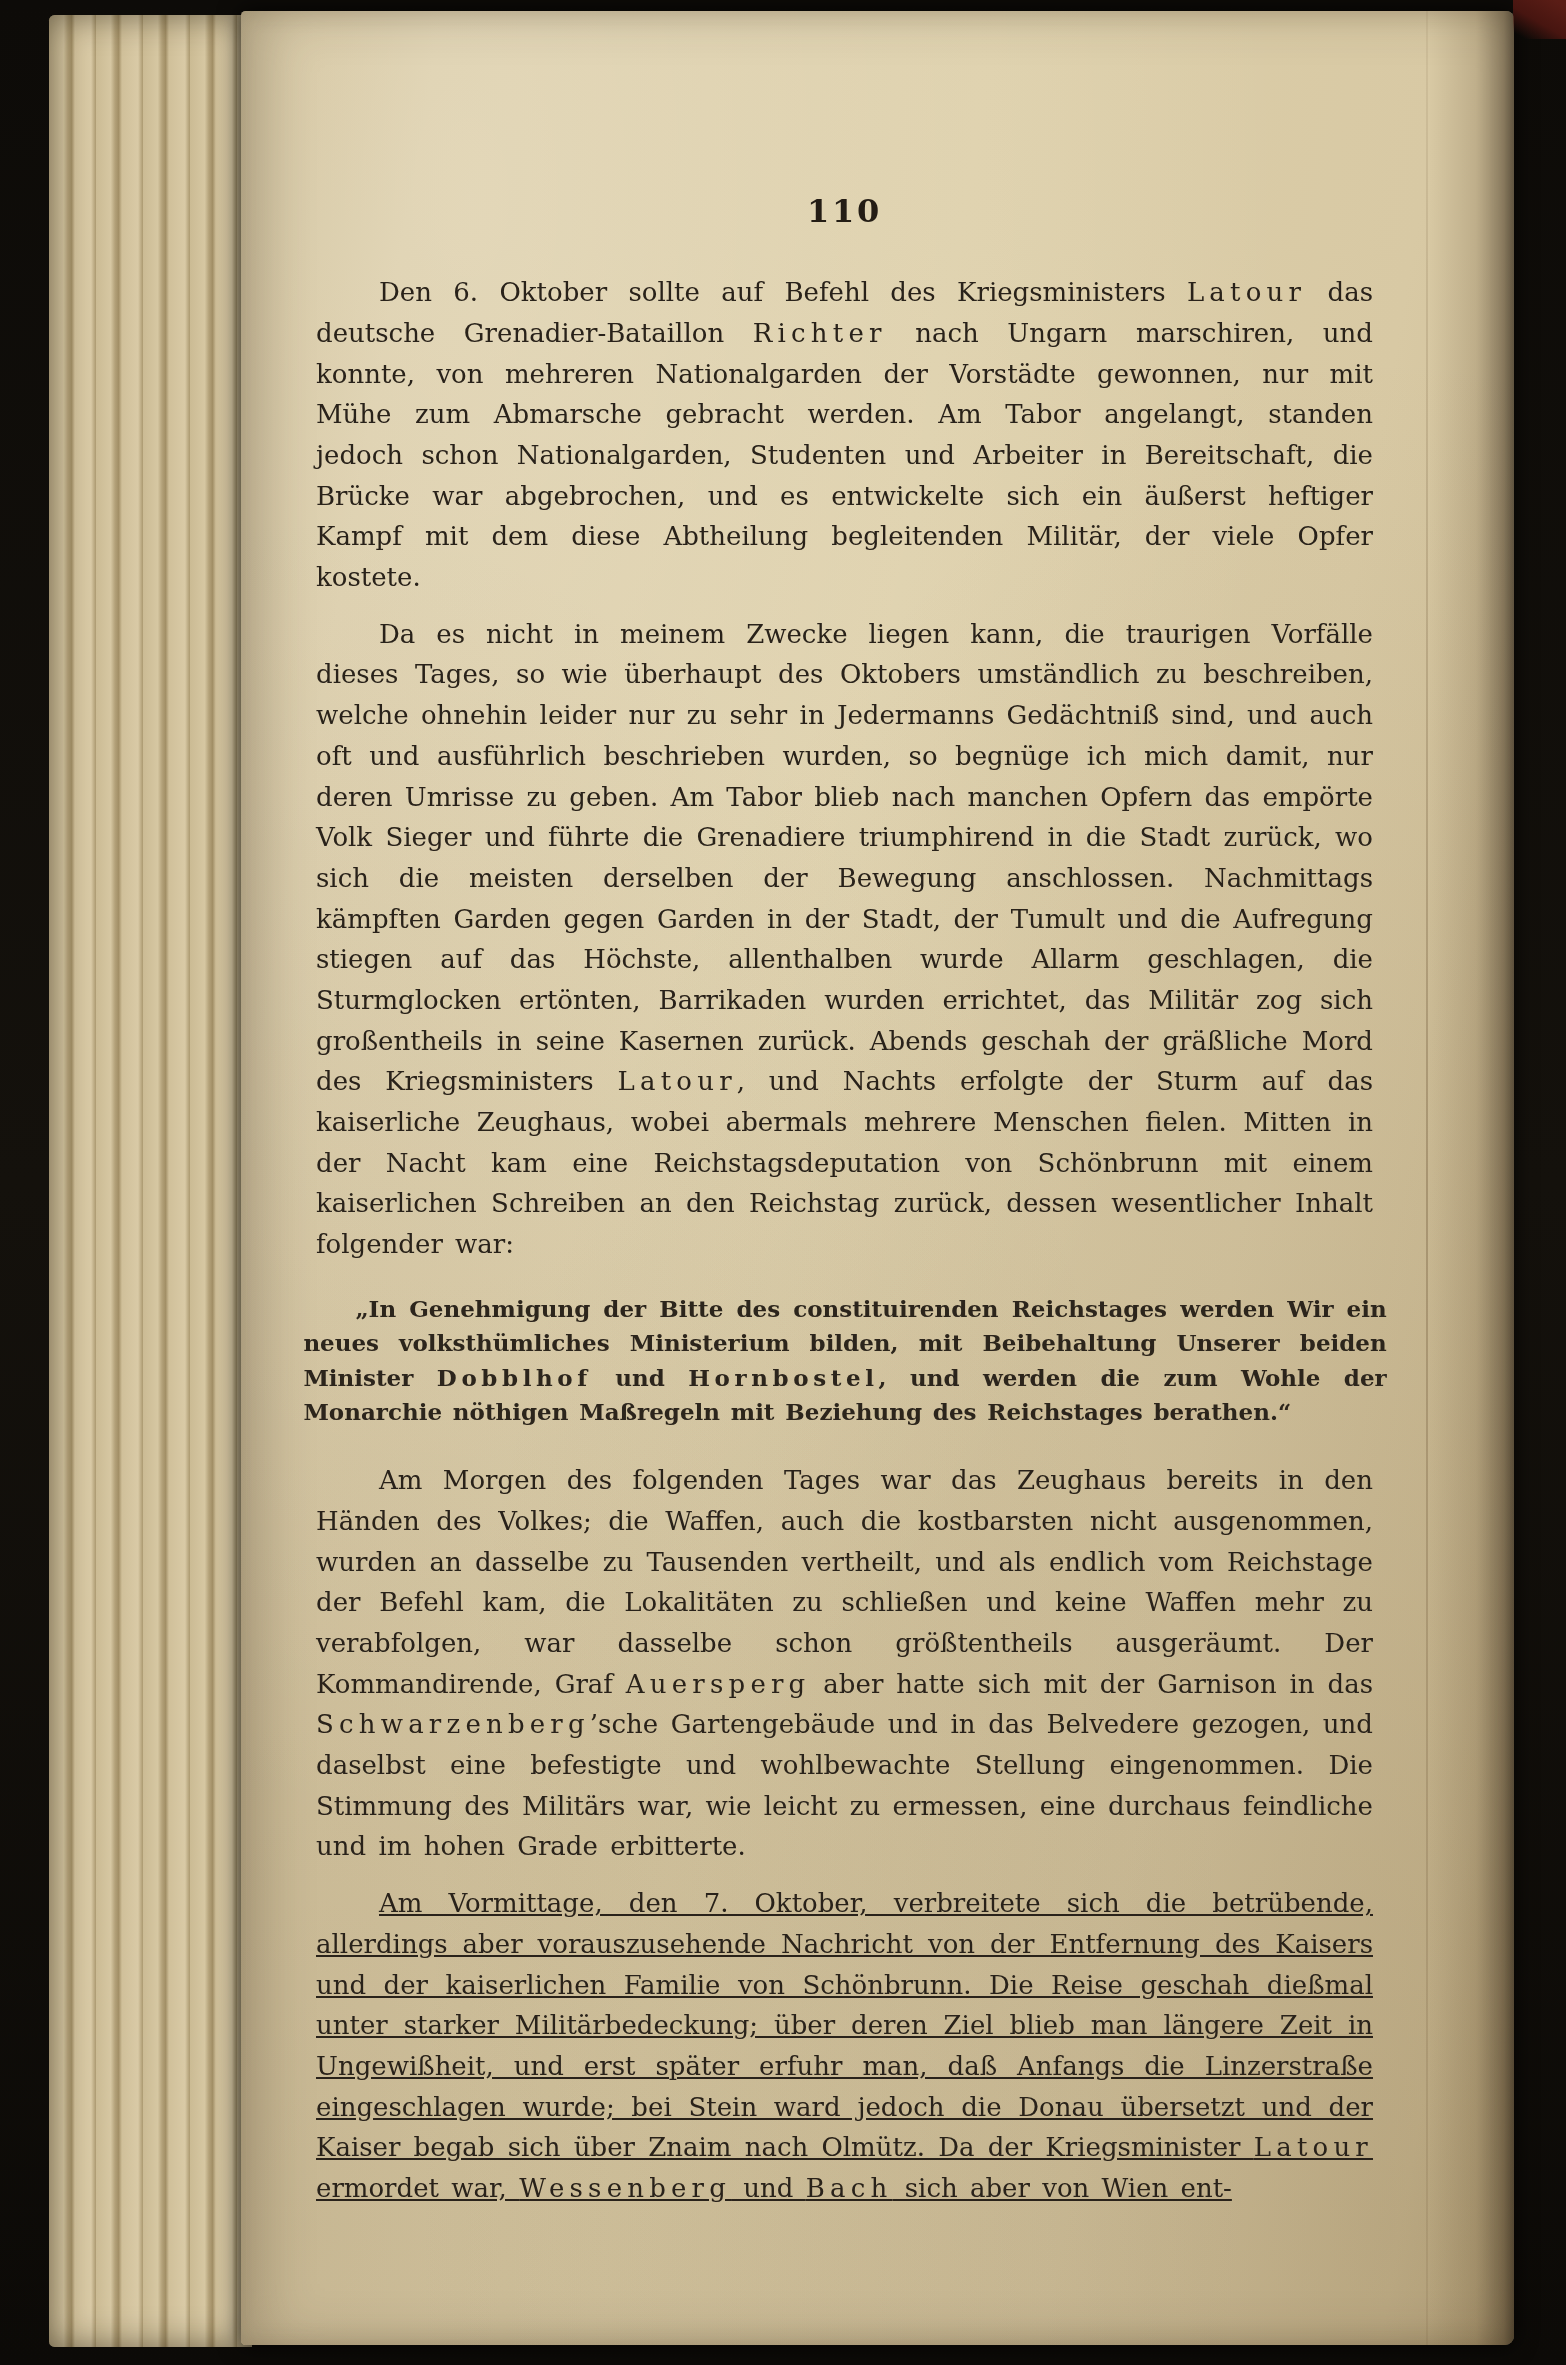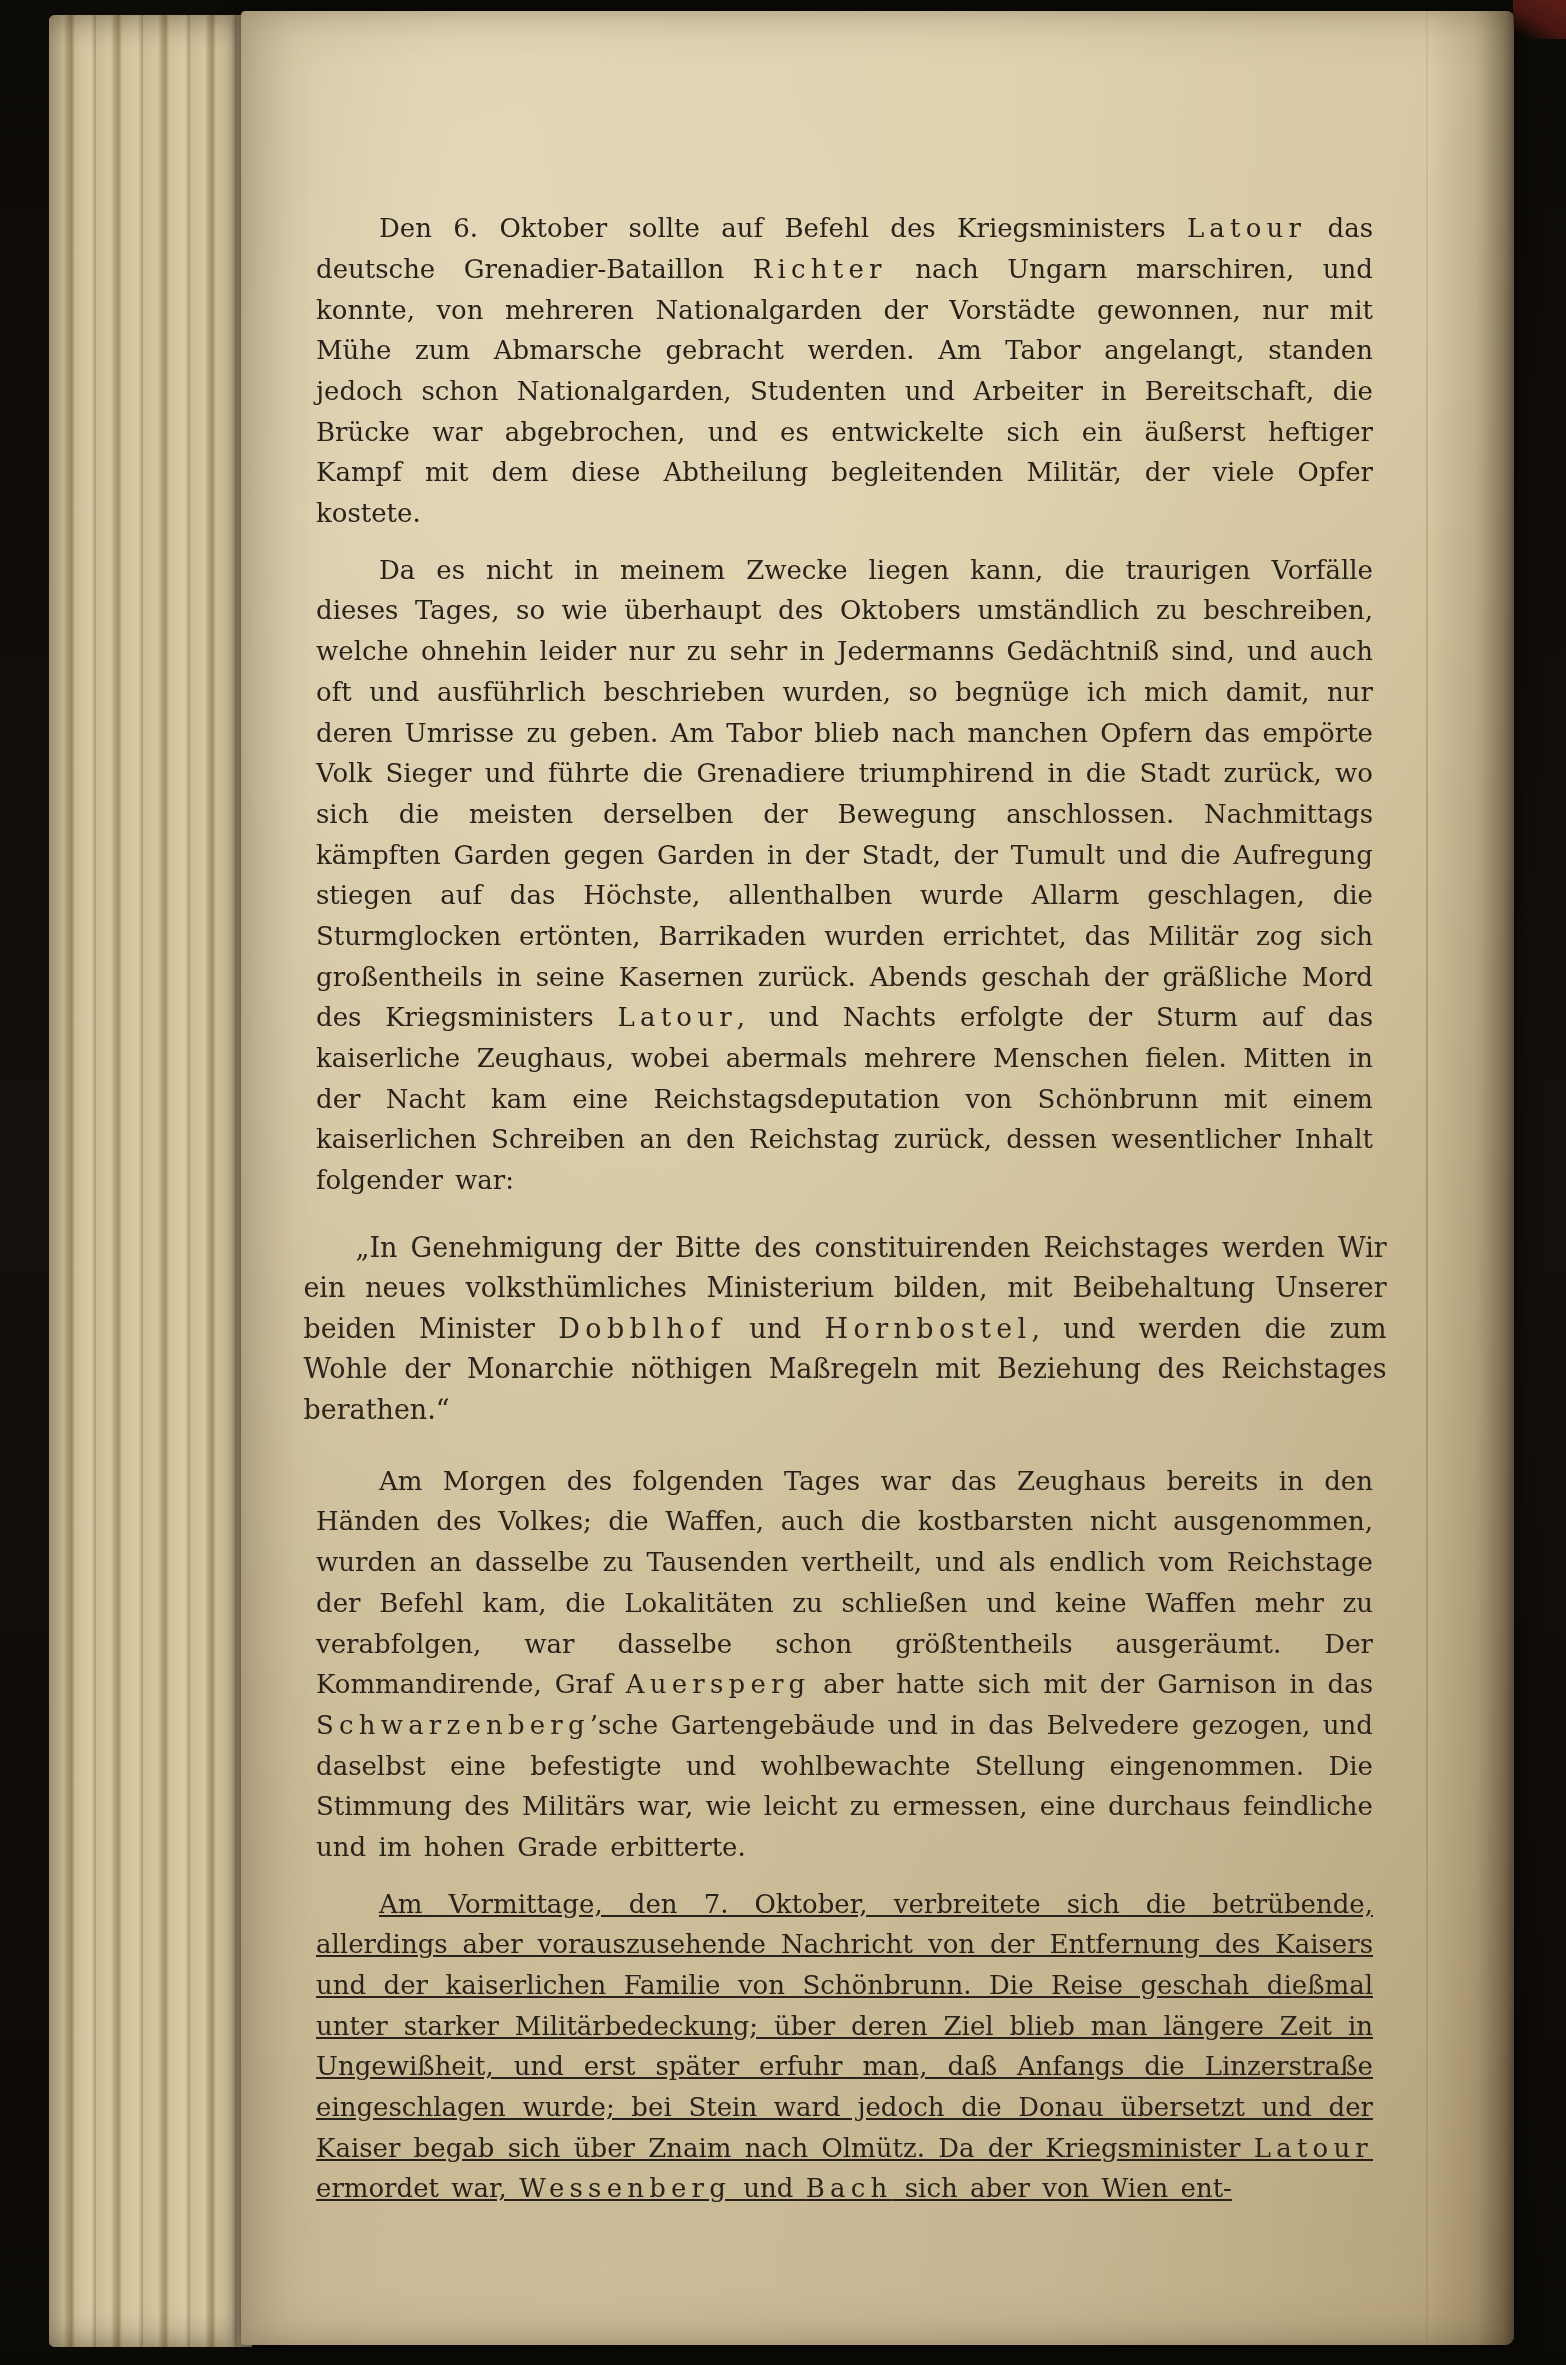--- a/index.html
+++ b/index.html
@@ -49,34 +49,35 @@
     text-align:center;font-size:32px;font-weight:bold;letter-spacing:2.8px;
     margin:0 0 42px 0;color:#241d15;
   }
   p{margin:16px;text-align:justify;}
   p.body{
     font-size:26px;line-height:1.565;text-indent:63px;word-spacing:4px;
   }
   p.body + p.body{margin-top:3.4px;}
   p.body.gap{margin-top:22.6px;text-decoration:underline;}
   p.quote{
-    font-size:27px;line-height:1.50;text-indent:52px;word-spacing:2.8px;
-    margin:27px 2.3px 30.5px 3.4px;color:#2c251c;
+    font-size:23px;line-height:1.50;text-indent:52px;word-spacing:2.8px;
+    margin:27px 2.3px 30.5px 3.4px;color:#2c251c;font-weight:bold;
   }
   .sp{letter-spacing:0.20em;}
 </style>
 </head>
 <body>
 
 <div class="scan">
   <div class="stack"></div>
   <div class="paper">
     <div class="fold-line"></div>
     <div class="curl"></div>
     <div class="text-col">
+      <div class="pagenum">110</div>
 
     <p class="body"><span>Den 6. Oktober sollte auf Befehl des Kriegsministers </span><span class="sp">Latour</span><span> das deutsche Grenadier-Bataillon </span><span class="sp">Richter</span><span> nach Ungarn marschiren, und konnte, von mehreren Nationalgarden der Vorstädte gewonnen, nur mit Mühe zum Abmarsche gebracht werden.  Am Tabor angelangt, standen jedoch schon Nationalgarden, Studenten und Arbeiter in Bereitschaft, die Brücke war abgebrochen, und es entwickelte sich ein äußerst heftiger Kampf mit dem diese Abtheilung begleitenden Militär, der viele Opfer kostete.</span></p>
         <p class="body"><span>Da es nicht in meinem Zwecke liegen kann, die traurigen Vorfälle dieses Tages, so wie überhaupt des Oktobers umständlich zu beschreiben, welche ohnehin leider nur zu sehr in Jedermanns Gedächtniß sind, und auch oft und ausführlich beschrieben wurden, so begnüge ich mich damit, nur deren Umrisse zu geben.  Am Tabor blieb nach manchen Opfern das empörte Volk Sieger und führte die Grenadiere triumphirend in die Stadt zurück, wo sich die meisten derselben der Bewegung anschlossen.  Nachmittags kämpften Garden gegen Garden in der Stadt, der Tumult und die Aufregung stiegen auf das Höchste, allenthalben wurde Allarm geschlagen, die Sturmglocken ertönten, Barrikaden wurden errichtet, das Militär zog sich großentheils in seine Kasernen zurück.  Abends geschah der gräßliche Mord des Kriegsministers </span><span class="sp">Latour</span><span>, und Nachts erfolgte der Sturm auf das kaiserliche Zeughaus, wobei abermals mehrere Menschen fielen.  Mitten in der Nacht kam eine Reichstagsdeputation von Schönbrunn mit einem kaiserlichen Schreiben an den Reichstag zurück, dessen wesentlicher Inhalt folgender war:</span></p>
         <p class="quote"><span>„In Genehmigung der Bitte des constituirenden Reichstages werden Wir ein neues volksthümliches Ministerium bilden, mit Beibehaltung Unserer beiden Minister </span><span class="sp">Dobblhof</span><span> und </span><span class="sp">Hornbostel</span><span>, und werden die zum Wohle der Monarchie nöthigen Maßregeln mit Beziehung des Reichstages berathen.“</span></p>
         <p class="body"><span>Am Morgen des folgenden Tages war das Zeughaus bereits in den Händen des Volkes; die Waffen, auch die kostbarsten nicht ausgenommen, wurden an dasselbe zu Tausenden vertheilt, und als endlich vom Reichstage der Befehl kam, die Lokalitäten zu schließen und keine Waffen mehr zu verabfolgen, war dasselbe schon größtentheils ausgeräumt.  Der Kommandirende, Graf </span><span class="sp">Auersperg</span><span> aber hatte sich mit der Garnison in das </span><span class="sp">Schwarzenberg</span><span>’sche Gartengebäude und in das Belvedere gezogen, und daselbst eine befestigte und wohlbewachte Stellung eingenommen.  Die Stimmung des Militärs war, wie leicht zu ermessen, eine durchaus feindliche und im hohen Grade erbitterte.</span></p>
         <p class="body gap"><span>Am Vormittage, den 7. Oktober, verbreitete sich die betrübende, allerdings aber vorauszusehende Nachricht von der Entfernung des Kaisers und der kaiserlichen Familie von Schönbrunn.  Die Reise geschah dießmal unter starker Militärbedeckung; über deren Ziel blieb man längere Zeit in Ungewißheit, und erst später erfuhr man, daß Anfangs die Linzerstraße eingeschlagen wurde; bei Stein ward jedoch die Donau übersetzt und der Kaiser begab sich über Znaim nach Olmütz.  Da der Kriegsminister </span><span class="sp">Latour</span><span> ermordet war, </span><span class="sp">Wessenberg</span><span> und </span><span class="sp">Bach</span><span> sich aber von Wien ent-</span></p>
       </div>
   </div>
   <div class="corner"></div>
 </div>

